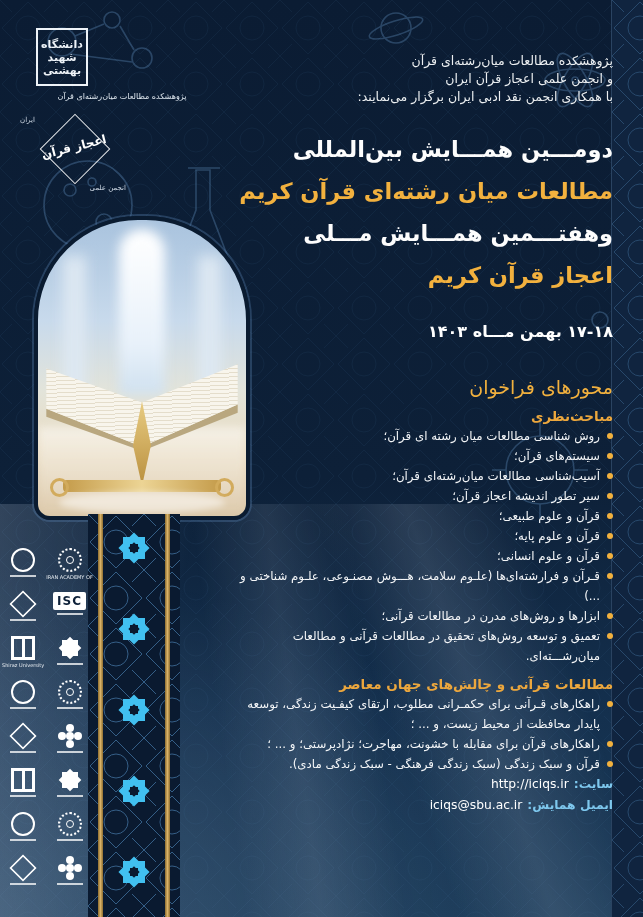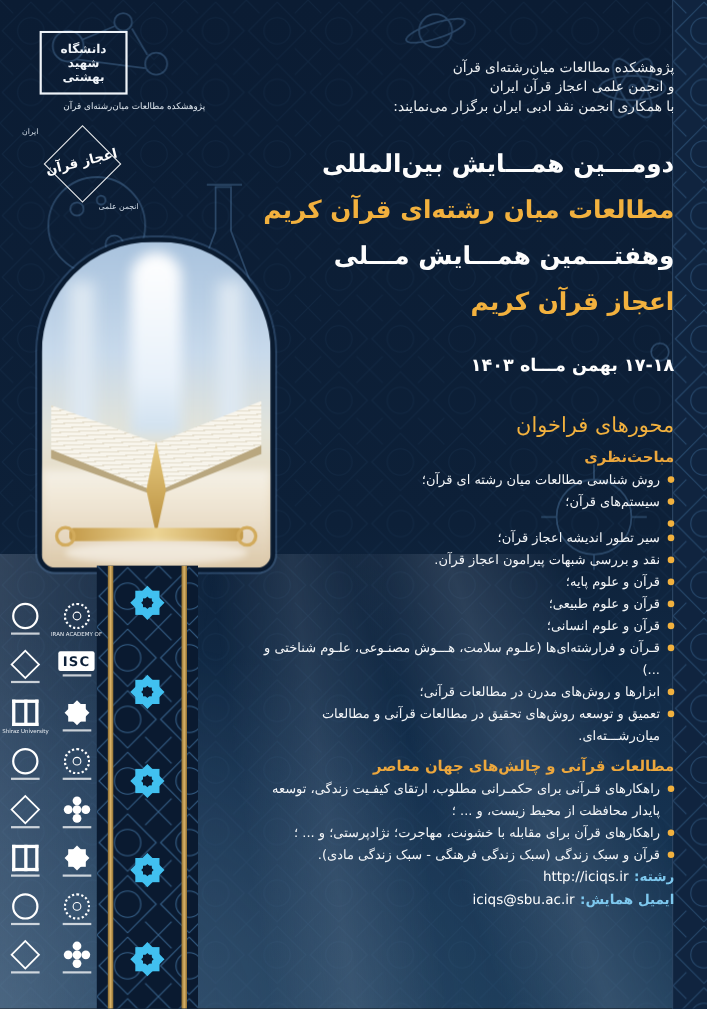--- a/index.html
+++ b/index.html
@@ -13,21 +13,21 @@
   .rays{position:absolute;left:0;right:0;top:55%;bottom:0;pointer-events:none;
     background:
       linear-gradient(100deg, rgba(195,208,226,.20) 0%, rgba(195,208,226,0) 28%),
       linear-gradient(82deg, rgba(195,208,226,0) 35%, rgba(195,208,226,.12) 46%, rgba(195,208,226,0) 58%),
       linear-gradient(70deg, rgba(195,208,226,0) 58%, rgba(195,208,226,.16) 70%, rgba(195,208,226,0) 84%),
       radial-gradient(ellipse at 0% 100%, rgba(170,190,215,.22) 0%, rgba(170,190,215,0) 60%);}
   
   .right-strip{position:absolute;right:0;top:0;bottom:0;width:31px;background:#10243f;
     border-left:1px solid rgba(120,160,200,.25);}
   
-  .seal{position:absolute;left:36px;top:28px;width:80px;height:58px;border:2px solid #eef3f8;
+  .seal{position:absolute;left:36px;top:28px;width:52px;height:58px;border:2px solid #eef3f8;
     display:flex;align-items:center;justify-content:center;text-align:center;
     color:#eef3f8;font-weight:bold;font-size:11px;line-height:13px;padding:3px;box-sizing:border-box;}
   .seal-caption{position:absolute;left:22px;top:92px;width:200px;text-align:center;
     color:#dfe7ef;font-size:8px;letter-spacing:.5px;}
   .emblem{position:absolute;left:26px;top:112px;width:96px;height:86px;}
   .emblem .dia{position:absolute;left:24px;top:12px;width:48px;height:48px;
     border:1.5px solid rgba(255,255,255,.9);transform:rotate(45deg);}
   .emblem .etext{position:absolute;left:0;top:28px;width:96px;text-align:center;color:#fff;
     font-weight:bold;font-size:12px;transform:rotate(-14deg);}
   .emblem .eside{position:absolute;left:-6px;top:4px;color:#cfd9e4;font-size:7px;}
@@ -319,39 +319,36 @@
         <div class="bullet-item">
           <span class="dot"></span>
           <span class="btext">روش شناسی مطالعات میان رشته ای قرآن؛</span>
         </div>
         <div class="bullet-item">
           <span class="dot"></span>
           <span class="btext">سیستم‌های قرآن؛</span>
         </div>
         <div class="bullet-item">
           <span class="dot"></span>
+          <span class="btext">آسیب‌شناسی مطالعات میان‌رشته‌ای قرآن؛</span>
         </div>
         <div class="bullet-item">
           <span class="dot"></span>
           <span class="btext">سیر تطور اندیشه اعجاز قرآن؛</span>
         </div>
         <div class="bullet-item">
           <span class="dot"></span>
-          <span class="btext">نقد و بررسی شبهات پیرامون اعجاز قرآن.</span>
+          <span class="btext">قرآن و علوم طبیعی؛</span>
         </div>
         <div class="bullet-item">
           <span class="dot"></span>
           <span class="btext">قرآن و علوم پایه؛</span>
         </div>
         <div class="bullet-item">
           <span class="dot"></span>
-          <span class="btext">قرآن و علوم طبیعی؛</span>
-        </div>
-        <div class="bullet-item">
-          <span class="dot"></span>
           <span class="btext">قرآن و علوم انسانی؛</span>
         </div>
         <div class="bullet-item">
           <span class="dot"></span>
           <span class="btext">قـرآن و فرارشته‌ای‌ها (علـوم سلامت، هـــوش مصنـوعی، علـوم شناختی و ...)</span>
         </div>
         <div class="bullet-item">
           <span class="dot"></span>
           <span class="btext">ابزارها و روش‌های مدرن در مطالعات قرآنی؛</span>
         </div>
@@ -367,19 +364,19 @@
         <div class="bullet-item">
           <span class="dot"></span>
           <span class="btext">راهکارهای قرآن برای مقابله با خشونت، مهاجرت؛ نژادپرستی؛ و ... ؛</span>
         </div>
         <div class="bullet-item">
           <span class="dot"></span>
           <span class="btext">قرآن و سبک زندگی (سبک زندگی فرهنگی - سبک زندگی مادی).</span>
         </div>
       </div>
     <div>
-        <div class="info-row"><span class="ilabel">رشته:</span><span class="ivalue ltr">http://iciqs.ir</span></div>
+        <div class="info-row"><span class="ilabel">سایت:</span><span class="ivalue ltr">http://iciqs.ir</span></div>
         <div class="info-row"><span class="ilabel">ایمیل همایش:</span><span class="ivalue ltr">iciqs@sbu.ac.ir</span></div>
       </div>
 
   </div>
 
 </div>
 
 </body></html>

